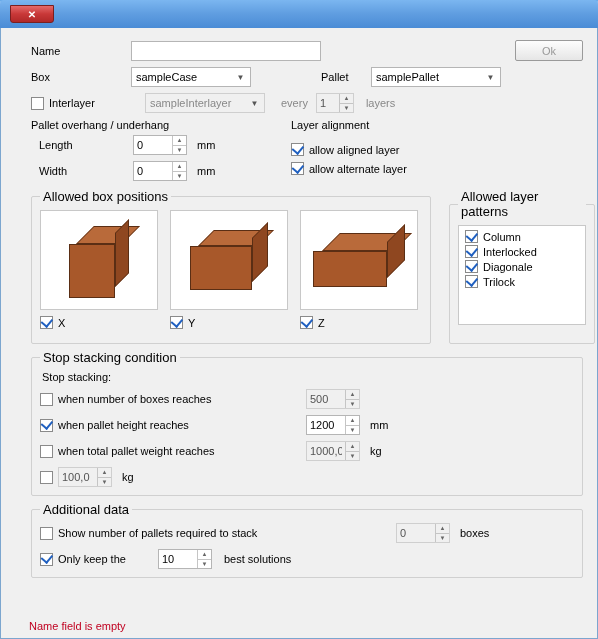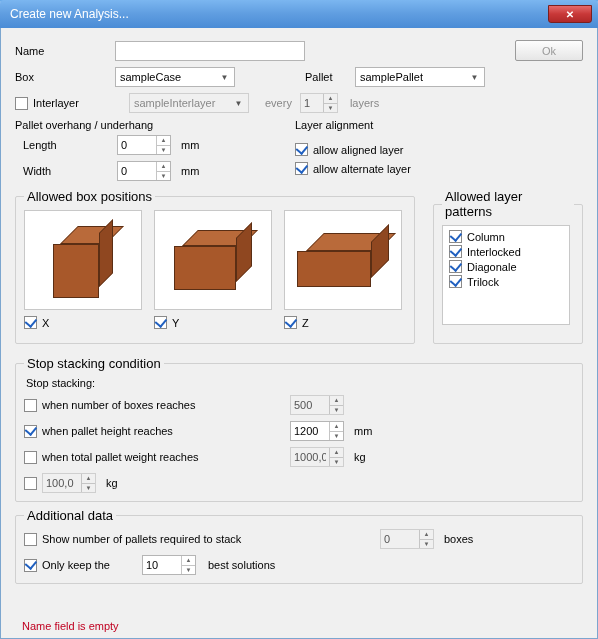--- a/index.html
+++ b/index.html
@@ -29,21 +29,21 @@
     display: flex; align-items: center; justify-content: center;
     font-size: 10px; font-weight: bold;
     margin-right: 6px;
     cursor: default;
   }
   .window-body {
     background: #f0f0f0;
     border: 1px solid #7ca6cf;
     border-top: none;
     height: 611px;
-    padding: 12px 14px 6px 14px;
+    padding: 12px 14px 6px 30px;
     position: relative;
   }
   .row { display: flex; align-items: center; margin-bottom: 6px; }
   .lbl { width: 100px; color: #000; }
   .lbldis { color: #888; }
   .txt {
     height: 20px; border: 1px solid #b5b5b5; background: #fff;
     padding: 1px 4px; font-size: 11px; font-family: inherit;
   }
   .btn {
@@ -102,28 +102,27 @@
   .cuboid { position:relative; }
   .face { position:absolute; background:#a8582a; border:1px solid #5a2e14; }
   .face.top { background:#b96a3a; transform:skewX(-45deg); }
   .face.side { background:#8f4720; transform:skewY(-45deg); }
   .patterns-box {
     border:1px solid #c8c8c8; background:#fff; width:128px; height:100px;
     padding:4px 6px;
   }
   .pat-row { display:flex; align-items:center; margin-bottom:2px; }
   .status {
-    position:absolute; left:21px; bottom:6px; color:#c00020; font-size:11px;
+    position:absolute; left:28px; bottom:6px; color:#c00020; font-size:11px;
   }
 </style>
 </head>
 <body>
 
 <div class="titlebar">
-  <span class="title">Create new Analysis...</span>
   <div class="close-btn">
     <span>✕</span>
   </div>
 </div>
 
 <div class="window-body">
 
   <div class="row">
     <span class="lbl">Name</span>
     <input class="txt" style="width: 190px;" value="">
@@ -158,21 +157,21 @@
     <div class="spin dis">
       <input disabled="" style="width: 22px;" value="1">
       <div class="btns">
           <div class="b">▲</div>
           <div class="b">▼</div>
         </div>
     </div>
     <span class="lbldis" style="margin-left:12px">layers</span>
   </div>
 
-  <div style="display:flex; gap:20px; margin-top:4px;">
+  <div style="display:flex; margin-top:4px;">
     <div style="width:260px">
       <div style="margin-bottom:4px">Pallet overhang / underhang</div>
       <div class="row" style="margin-left:8px">
         <span style="width:94px">Length</span>
         <div class="spin">
           <input value="0" style="">
           <div class="btns">
               <div class="b">▲</div>
               <div class="b">▼</div>
             </div>
@@ -266,21 +265,21 @@
             <span>Diagonale</span>
           </div>
         <div class="pat-row">
             <span class="chk checked"></span>
             <span>Trilock</span>
           </div>
       </div>
     </fieldset>
   </div>
 
-  <fieldset style="margin-top:6px">
+  <fieldset style="">
     <legend>Stop stacking condition</legend>
     <div style="margin:0 0 6px 2px">Stop stacking:</div>
 
     <div class="row">
       <span class="chk"></span>
       <span style="width:248px">when number of boxes reaches</span>
       <div class="spin dis">
         <input disabled="" value="500" style="">
         <div class="btns">
             <div class="b">▲</div>

